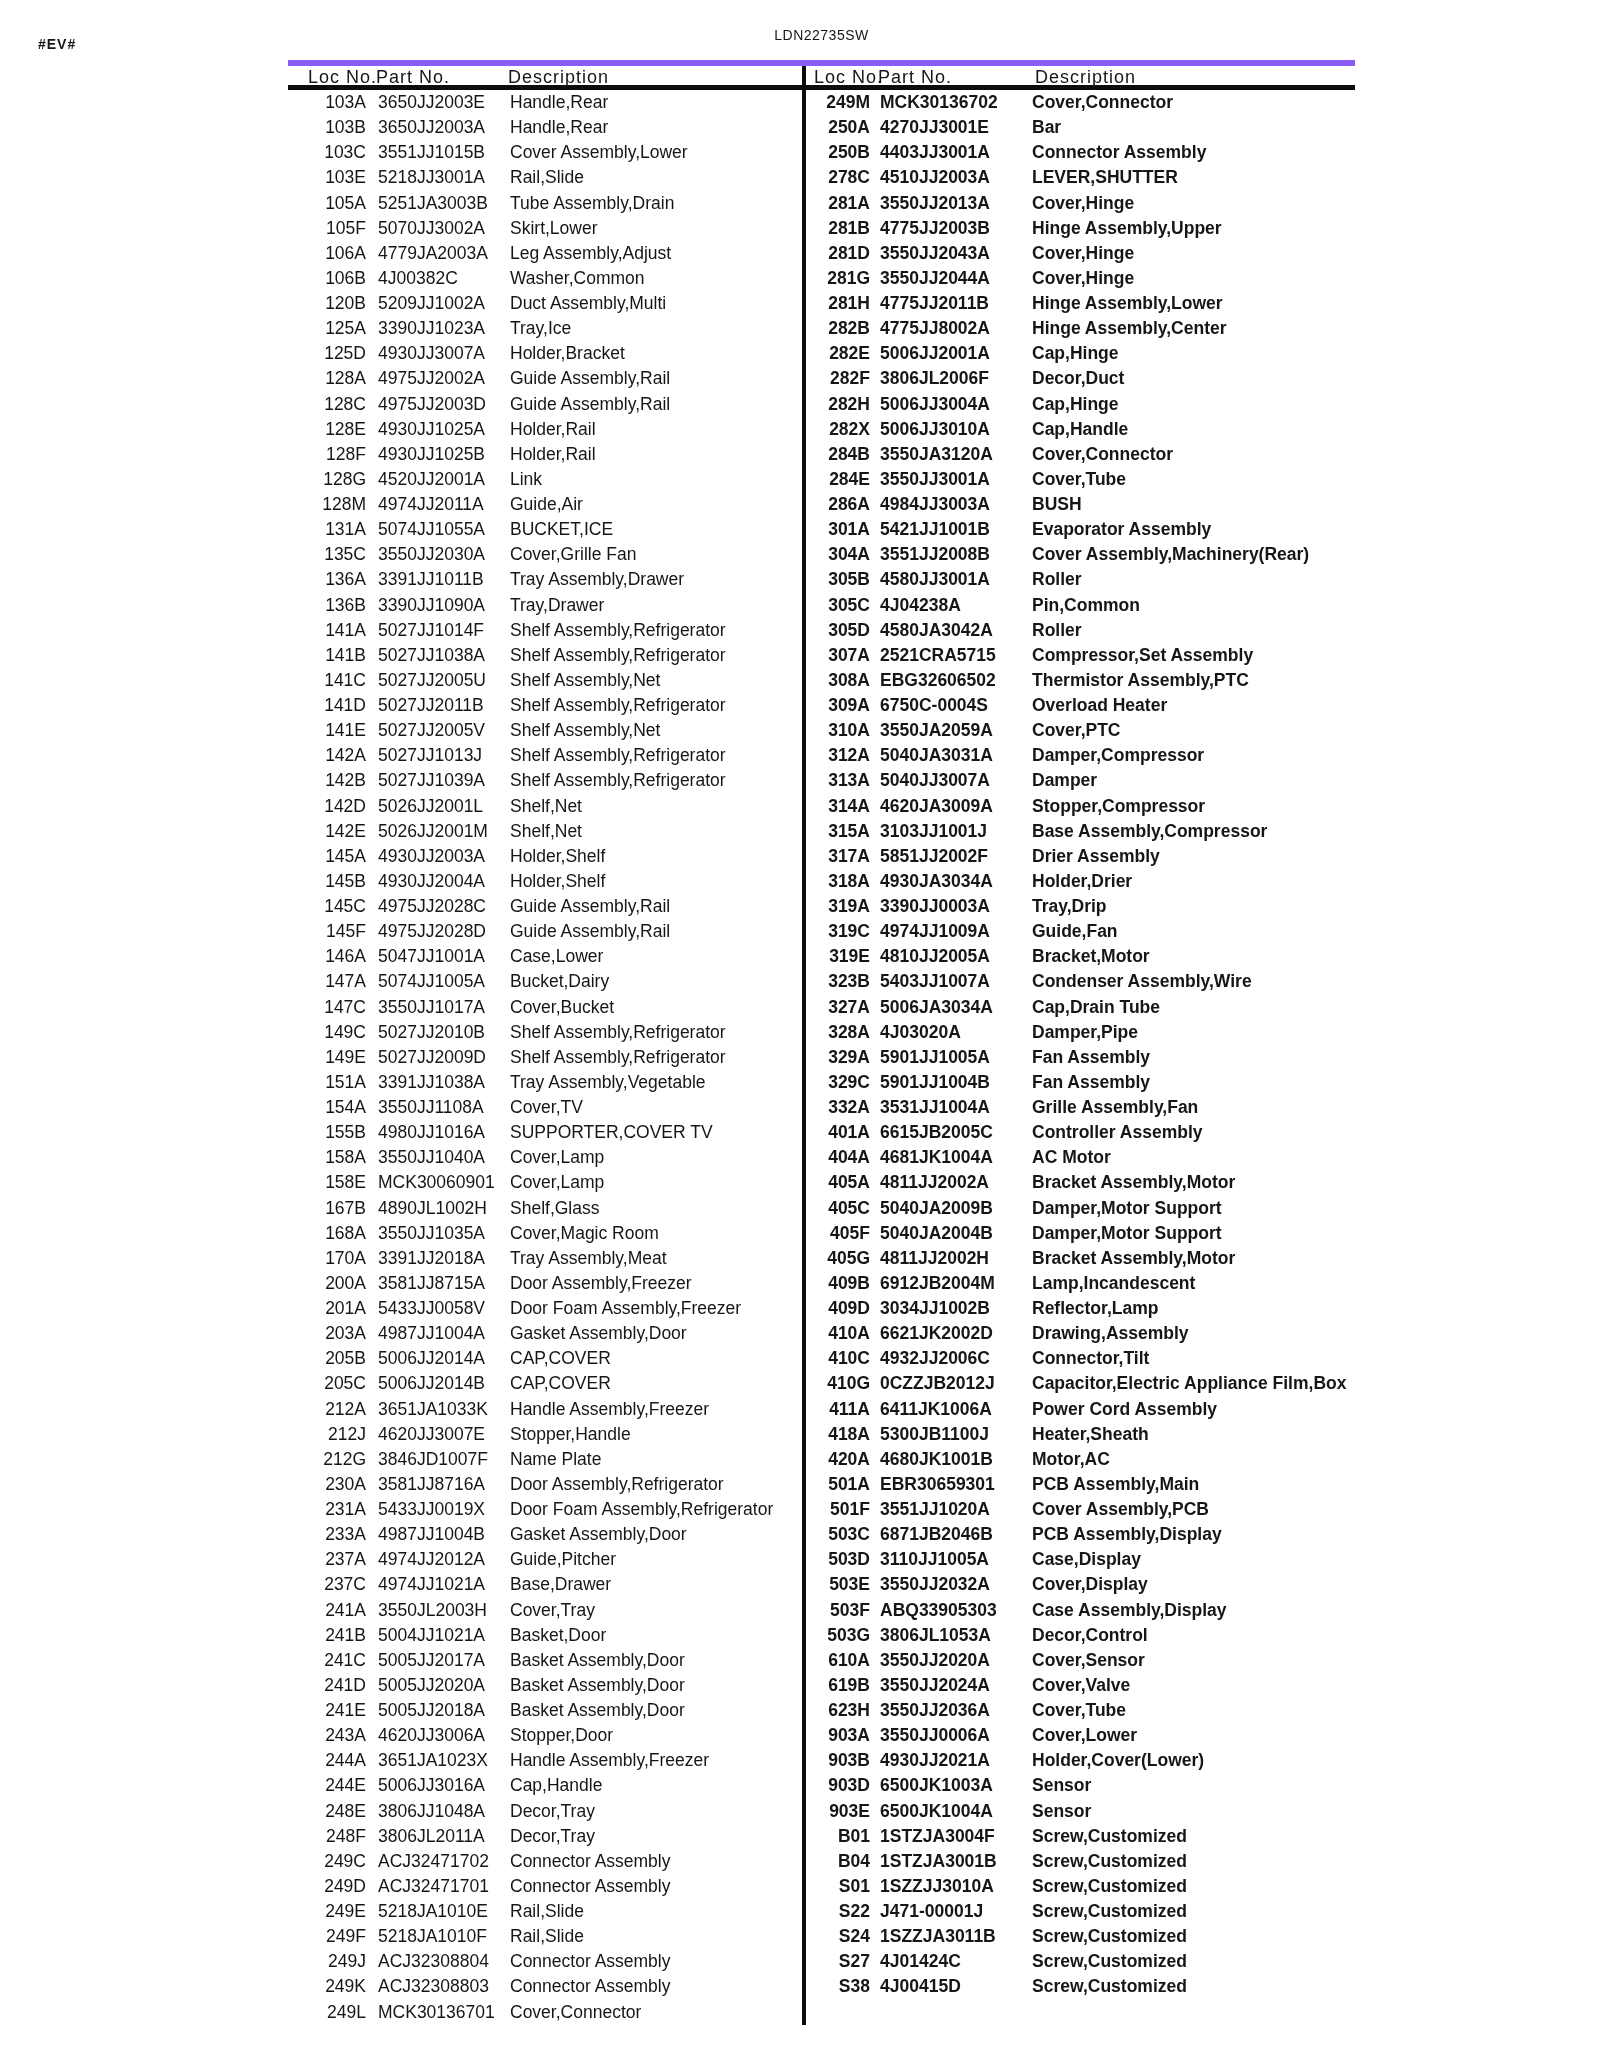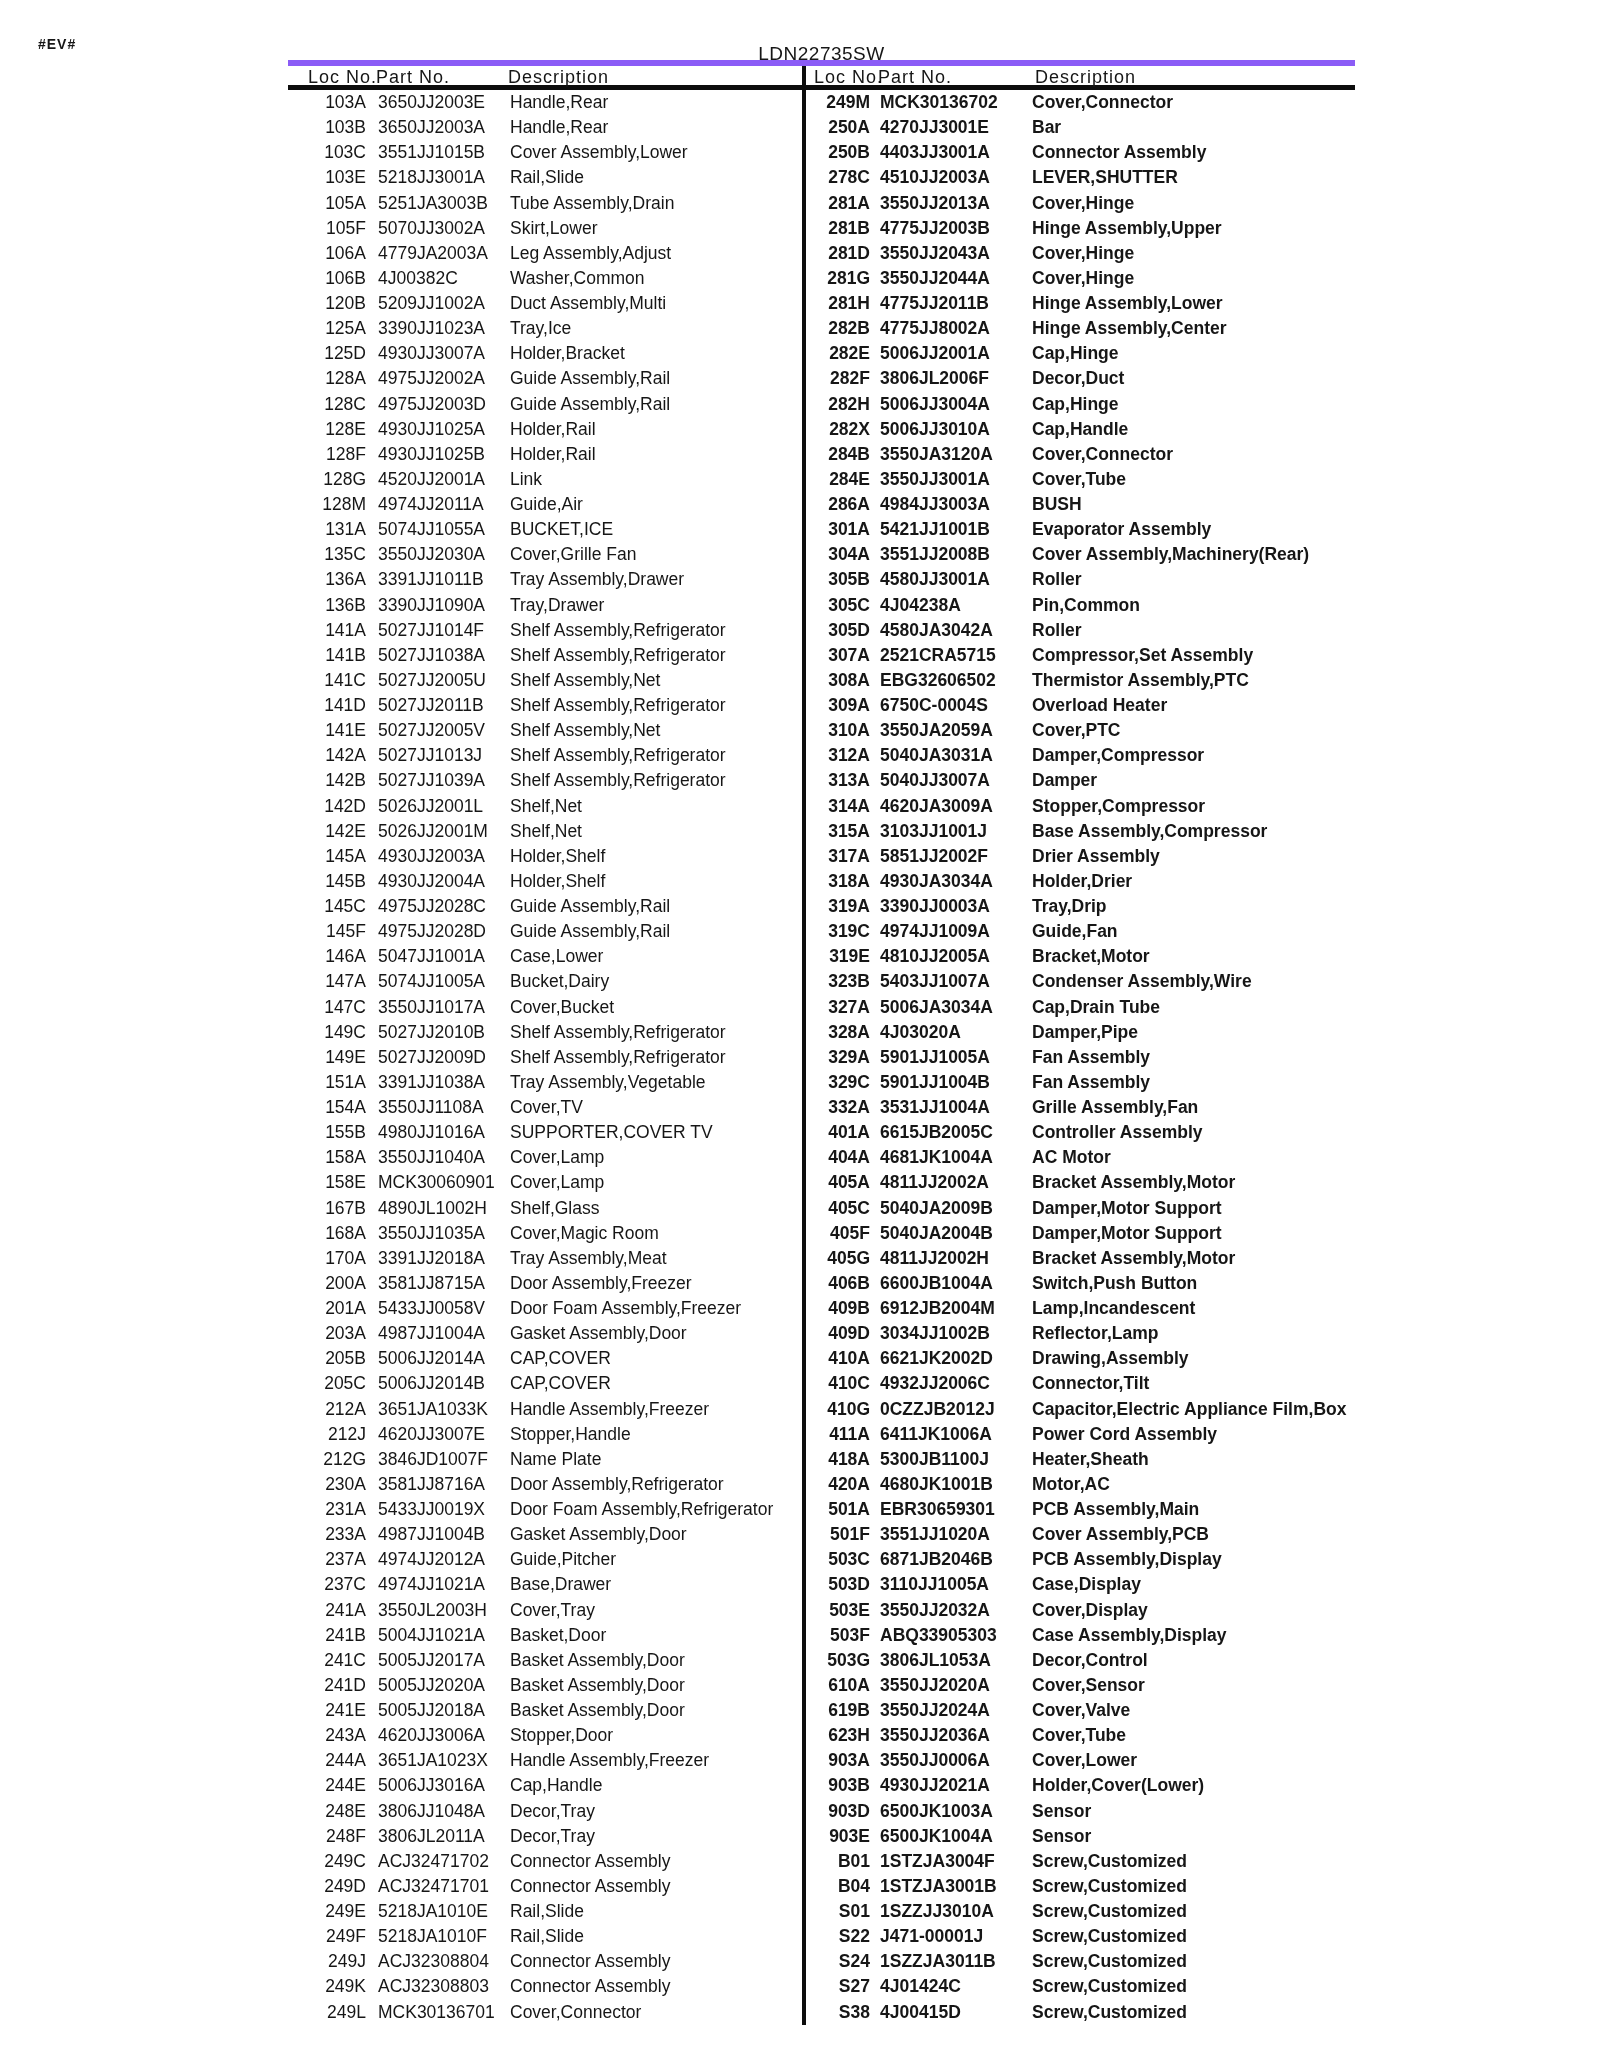--- a/index.html
+++ b/index.html
@@ -11,21 +11,21 @@
     font-family:"Liberation Sans", sans-serif;
     color:#161616;
     overflow:hidden;
   }
   .corner-tag {
     position:absolute; left:38px; top:36px;
     font-size:14px; font-weight:bold; letter-spacing:1px;
   }
   .doc-title {
     position:absolute; left:288px; top:27px; width:1067px;
-    text-align:center; font-size:19px; letter-spacing:0.5px;margin-top:16px;
+    text-align:center; font-size:14px; letter-spacing:0.5px;
   }
   .parts-table {
     position:absolute; left:288px; top:60px; width:1067px;
     border-top:6px solid #8b5cf6;
   }
   .hdr-row {
     display:flex; height:24px;
     border-bottom:5px solid #0d0d0d;
   }
   .hdr-half { position:relative; height:100%; }
@@ -693,25 +693,20 @@
           <span class="cell-loc">405F</span>
           <span class="cell-part">5040JA2004B</span>
           <span class="cell-desc">Damper,Motor Support</span>
         </div>
         <div class="row">
           <span class="cell-loc">405G</span>
           <span class="cell-part">4811JJ2002H</span>
           <span class="cell-desc">Bracket Assembly,Motor</span>
         </div>
         <div class="row">
-          <span class="cell-loc">406B</span>
-          <span class="cell-part">6600JB1004A</span>
-          <span class="cell-desc">Switch,Push Button</span>
-        </div>
-        <div class="row">
           <span class="cell-loc">409B</span>
           <span class="cell-part">6912JB2004M</span>
           <span class="cell-desc">Lamp,Incandescent</span>
         </div>
         <div class="row">
           <span class="cell-loc">409D</span>
           <span class="cell-part">3034JJ1002B</span>
           <span class="cell-desc">Reflector,Lamp</span>
         </div>
         <div class="row">

